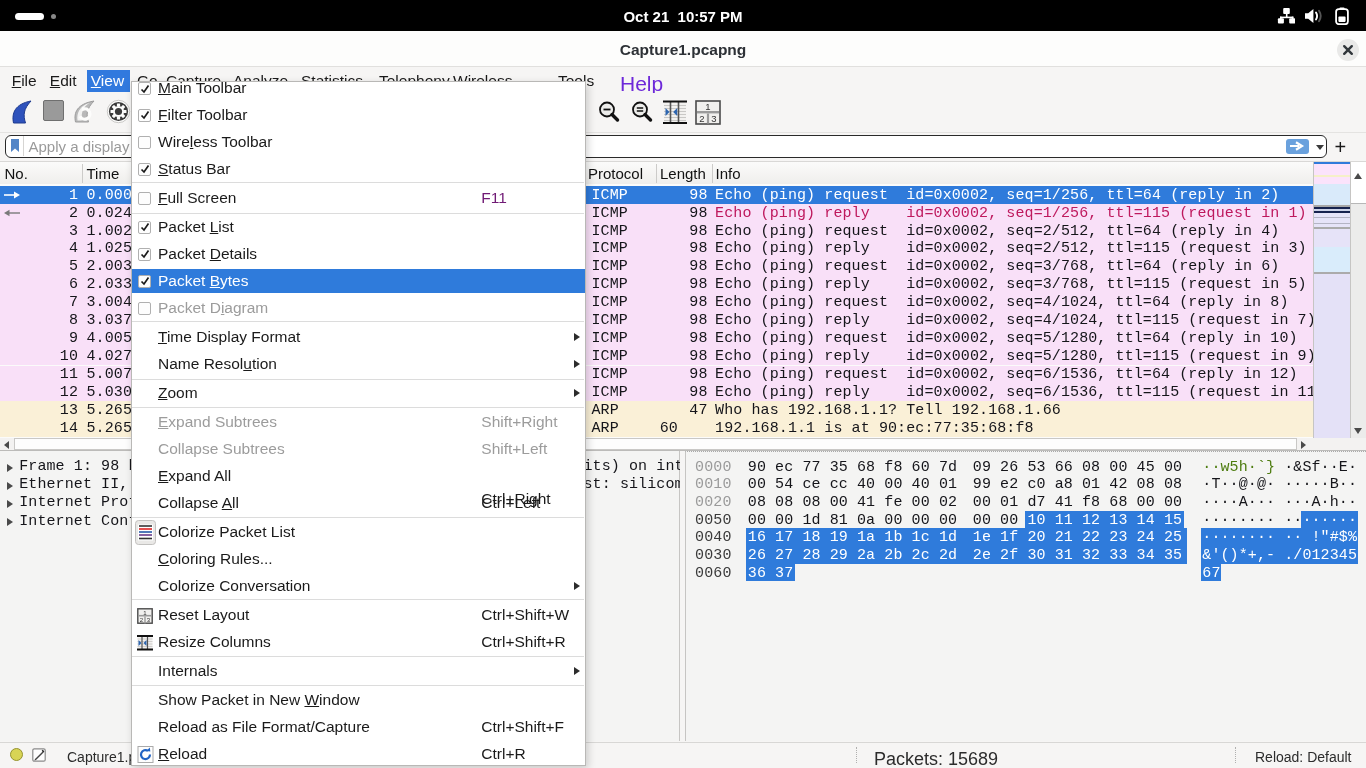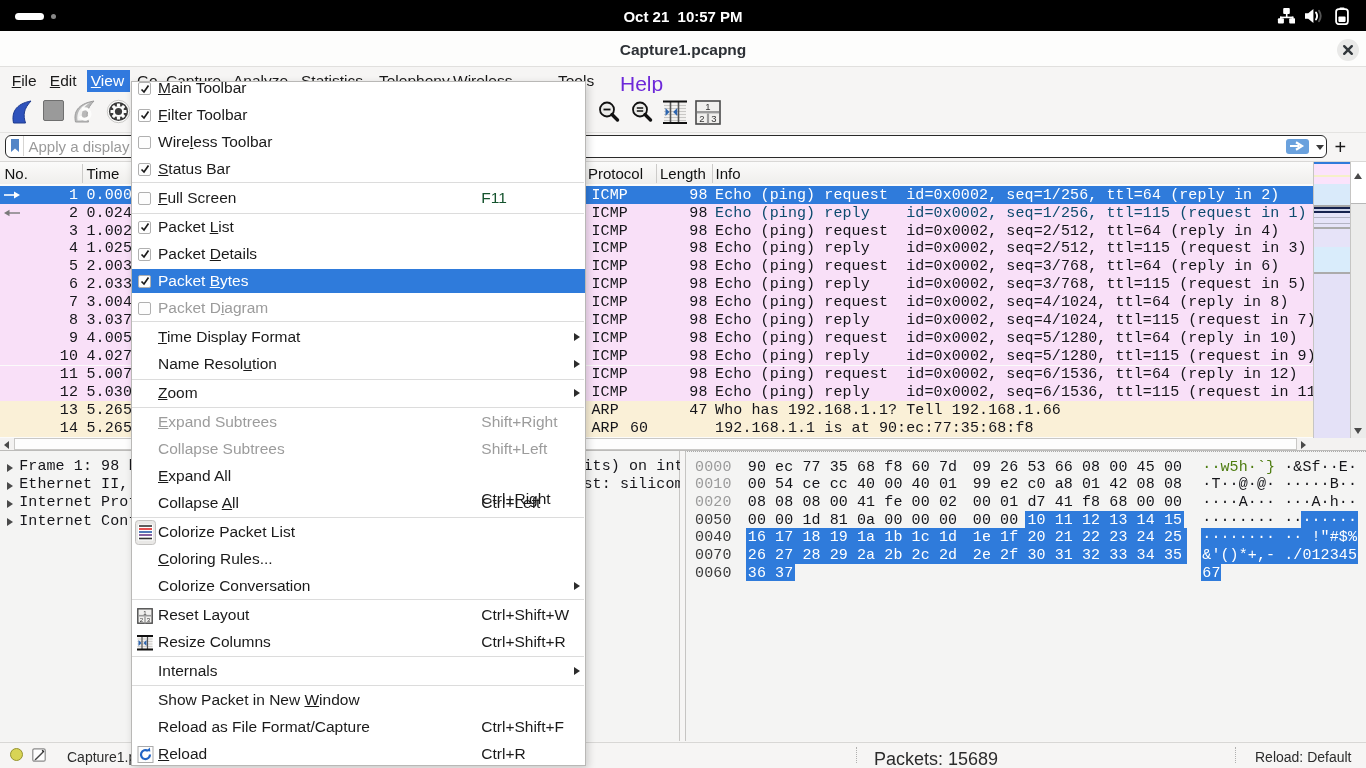--- a/index.html
+++ b/index.html
@@ -149,21 +149,21 @@
 <div class="t mono" style="left:0;top:186.6px;width:78px;text-align:right;color:#fff">1</div>
 <div class="t mono" style="left:86.5px;top:186.6px;width:44.5px;overflow:hidden;color:#fff">0.000000</div>
 <div class="t mono" style="left:591.5px;top:186.6px;color:#fff">ICMP</div>
 <div class="t mono" style="left:630px;top:186.6px;width:77.5px;text-align:right;color:#fff">98</div>
 <div class="t mono" style="left:715.1px;top:186.6px;width:598px;overflow:hidden;color:#fff">Echo (ping) request  id=0x0002, seq=1/256, ttl=64 (reply in 2)</div>
 <div class="abs" style="left:0;top:203.95px;width:1313px;height:17.95px;background:#f9e0f8"></div>
 <div class="t mono" style="left:0;top:204.54999999999998px;width:78px;text-align:right;color:#15151a">2</div>
 <div class="t mono" style="left:86.5px;top:204.54999999999998px;width:44.5px;overflow:hidden;color:#15151a">0.024215</div>
 <div class="t mono" style="left:591.5px;top:204.54999999999998px;color:#15151a">ICMP</div>
 <div class="t mono" style="left:630px;top:204.54999999999998px;width:77.5px;text-align:right;color:#15151a">98</div>
-<div class="t mono" style="left:715.1px;top:204.54999999999998px;width:598px;overflow:hidden;color:#0c4a6e">Echo (ping) reply    id=0x0002, seq=1/256, ttl=115 (request in 1)</div>
+<div class="t mono" style="left:715.1px;top:204.54999999999998px;width:598px;overflow:hidden;color:#be185d">Echo (ping) reply    id=0x0002, seq=1/256, ttl=115 (request in 1)</div>
 <div class="abs" style="left:0;top:221.9px;width:1313px;height:17.95px;background:#f9e0f8"></div>
 <div class="t mono" style="left:0;top:222.5px;width:78px;text-align:right;color:#15151a">3</div>
 <div class="t mono" style="left:86.5px;top:222.5px;width:44.5px;overflow:hidden;color:#15151a">1.002426</div>
 <div class="t mono" style="left:591.5px;top:222.5px;color:#15151a">ICMP</div>
 <div class="t mono" style="left:630px;top:222.5px;width:77.5px;text-align:right;color:#15151a">98</div>
 <div class="t mono" style="left:715.1px;top:222.5px;width:598px;overflow:hidden;color:#15151a">Echo (ping) request  id=0x0002, seq=2/512, ttl=64 (reply in 4)</div>
 <div class="abs" style="left:0;top:239.85px;width:1313px;height:17.95px;background:#f9e0f8"></div>
 <div class="t mono" style="left:0;top:240.45px;width:78px;text-align:right;color:#15151a">4</div>
 <div class="t mono" style="left:86.5px;top:240.45px;width:44.5px;overflow:hidden;color:#15151a">1.025420</div>
 <div class="t mono" style="left:591.5px;top:240.45px;color:#15151a">ICMP</div>
@@ -220,21 +220,21 @@
 <div class="abs" style="left:0;top:401.4px;width:1313px;height:17.95px;background:#faf0d7"></div>
 <div class="t mono" style="left:0;top:402.0px;width:78px;text-align:right;color:#15151a">13</div>
 <div class="t mono" style="left:86.5px;top:402.0px;width:44.5px;overflow:hidden;color:#15151a">5.265618</div>
 <div class="t mono" style="left:591.5px;top:402.0px;color:#15151a">ARP</div>
 <div class="t mono" style="left:630px;top:402.0px;width:77.5px;text-align:right;color:#15151a">47</div>
 <div class="t mono" style="left:715.1px;top:402.0px;width:598px;overflow:hidden;color:#15151a">Who has 192.168.1.1? Tell 192.168.1.66</div>
 <div class="abs" style="left:0;top:419.35px;width:1313px;height:17.95px;background:#faf0d7"></div>
 <div class="t mono" style="left:0;top:419.95000000000005px;width:78px;text-align:right;color:#15151a">14</div>
 <div class="t mono" style="left:86.5px;top:419.95000000000005px;width:44.5px;overflow:hidden;color:#15151a">5.265775</div>
 <div class="t mono" style="left:591.5px;top:419.95000000000005px;color:#15151a">ARP</div>
-<div class="t mono" style="left:630px;top:419.95000000000005px;width:77.5px;text-align:left;color:#15151a">60</div>
+<div class="t mono" style="left:630px;top:419.95000000000005px;width:77.5px;text-align:center;color:#15151a">60</div>
 <div class="t mono" style="left:715.1px;top:419.95000000000005px;width:598px;overflow:hidden;color:#15151a">192.168.1.1 is at 90:ec:77:35:68:f8</div>
 <svg class="abs" style="left:3px;top:190px" width="18" height="10" viewBox="0 0 18 10">
 <path d="M1 5 h12" stroke="#fff" stroke-width="1.6"></path>
     <path d="M11 1.4 L17 5 L11 8.6 z" fill="#fff"></path>
 </svg>
 <svg class="abs" style="left:3px;top:208px" width="18" height="10" viewBox="0 0 18 10">
 <path d="M5 5 h12" stroke="#7a7a7a" stroke-width="1.4"></path>
     <path d="M6.5 1.8 L1 5 L6.5 8.2 z" fill="#7a7a7a"></path>
 </svg>
 <div class="abs" style="left:1313px;top:162px;width:1px;height:276px;background:#c6c5c3"></div>
@@ -299,21 +299,21 @@
 <div class="t mono" style="left:1284.2px;top:511.6px;color:#15151a">··<span style="color:#fff">······</span></div>
 <div class="abs" style="left:745.8px;top:528.3px;width:440.79999999999995px;height:17.7px;background:#2f7bdb"></div>
 <div class="abs" style="left:1201.3px;top:528.3px;width:156.7px;height:17.7px;background:#2f7bdb"></div>
 <div class="t mono" style="left:695.1px;top:529.3px;color:#3a3a3a">0040</div>
 <div class="t mono" style="left:747.8px;top:529.3px;color:#fff">16 17 18 19 1a 1b 1c 1d</div>
 <div class="t mono" style="left:972.8px;top:529.3px;color:#fff">1e 1f 20 21 22 23 24 25</div>
 <div class="t mono" style="left:1202.3px;top:529.3px;color:#fff">········</div>
 <div class="t mono" style="left:1284.2px;top:529.3px;color:#fff">·· !"#$%</div>
 <div class="abs" style="left:745.8px;top:546.0px;width:440.79999999999995px;height:17.7px;background:#2f7bdb"></div>
 <div class="abs" style="left:1201.3px;top:546.0px;width:156.7px;height:17.7px;background:#2f7bdb"></div>
-<div class="t mono" style="left:695.1px;top:547.0px;color:#3a3a3a">0070</div>
+<div class="t mono" style="left:695.1px;top:547.0px;color:#3a3a3a">0030</div>
 <div class="t mono" style="left:747.8px;top:547.0px;color:#fff">26 27 28 29 2a 2b 2c 2d</div>
 <div class="t mono" style="left:972.8px;top:547.0px;color:#fff">2e 2f 30 31 32 33 34 35</div>
 <div class="t mono" style="left:1202.3px;top:547.0px;color:#fff">&amp;'()*+,-</div>
 <div class="t mono" style="left:1284.2px;top:547.0px;color:#fff">./012345</div>
 <div class="abs" style="left:745.8px;top:563.7px;width:49.5px;height:17.7px;background:#2f7bdb"></div>
 <div class="abs" style="left:1201.3px;top:563.7px;width:20.2px;height:17.7px;background:#2f7bdb"></div>
 <div class="t mono" style="left:695.1px;top:564.7px;color:#3a3a3a">0060</div>
 <div class="t mono" style="left:747.8px;top:564.7px;color:#fff">36 37</div>
 <div class="t mono" style="left:1202.3px;top:564.7px;color:#fff">67</div>
 <div class="abs" style="left:0;top:742px;width:1366px;height:26px;background:#f6f5f4;border-top:1px solid #d8d7d5"></div>
@@ -342,21 +342,21 @@
 <div class="chk" style="top:135.8px"></div>
 <div class="t ui" style="left:158px;top:132.8px;color:#1a1a1a">Wire<u>l</u>ess Toolbar</div>
 <div class="chk" style="top:162.6px"></div>
 <svg class="abs" style="left:139px;top:163.1px" width="12" height="12" viewBox="0 0 12 12">
 <path d="M2.5 6.5 L5 9 L9.5 2.5" stroke="#1a1a1a" stroke-width="1.7" fill="none"></path>
   </svg>
 <div class="t ui" style="left:158px;top:159.6px;color:#1a1a1a"><u>S</u>tatus Bar</div>
 <div class="sep" style="top:182.1px"></div>
 <div class="chk" style="top:191.8px"></div>
 <div class="t ui" style="left:158px;top:188.8px;color:#1a1a1a"><u>F</u>ull Screen</div>
-<div class="t ui" style="left:481.3px;top:188.8px;color:#14532d">F11</div>
+<div class="t ui" style="left:481.3px;top:188.8px;color:#701a75">F11</div>
 <div class="sep" style="top:212.6px"></div>
 <div class="chk" style="top:220.9px"></div>
 <svg class="abs" style="left:139px;top:221.4px" width="12" height="12" viewBox="0 0 12 12">
 <path d="M2.5 6.5 L5 9 L9.5 2.5" stroke="#1a1a1a" stroke-width="1.7" fill="none"></path>
   </svg>
 <div class="t ui" style="left:158px;top:217.9px;color:#1a1a1a">Packet <u>L</u>ist</div>
 <div class="chk" style="top:247.7px"></div>
 <svg class="abs" style="left:139px;top:248.2px" width="12" height="12" viewBox="0 0 12 12">
 <path d="M2.5 6.5 L5 9 L9.5 2.5" stroke="#1a1a1a" stroke-width="1.7" fill="none"></path>
   </svg>

